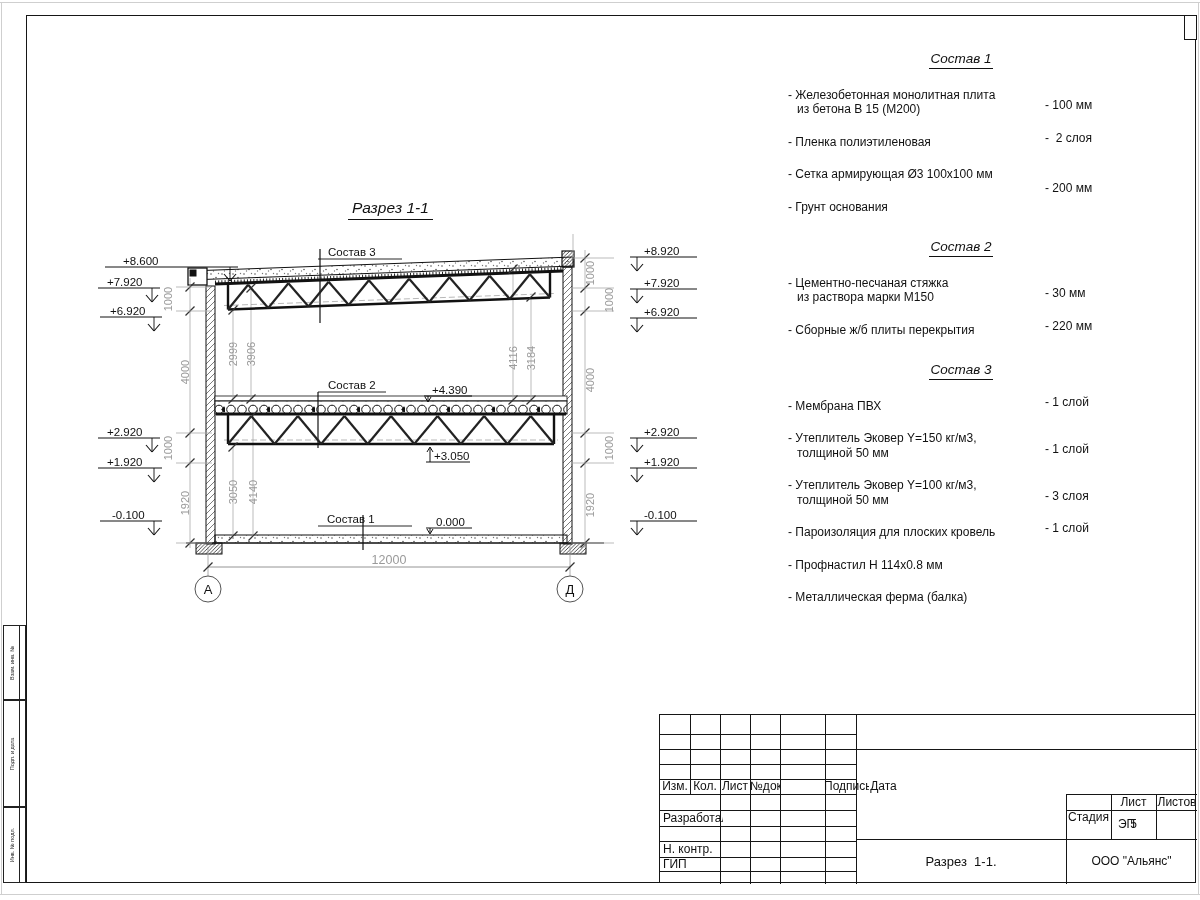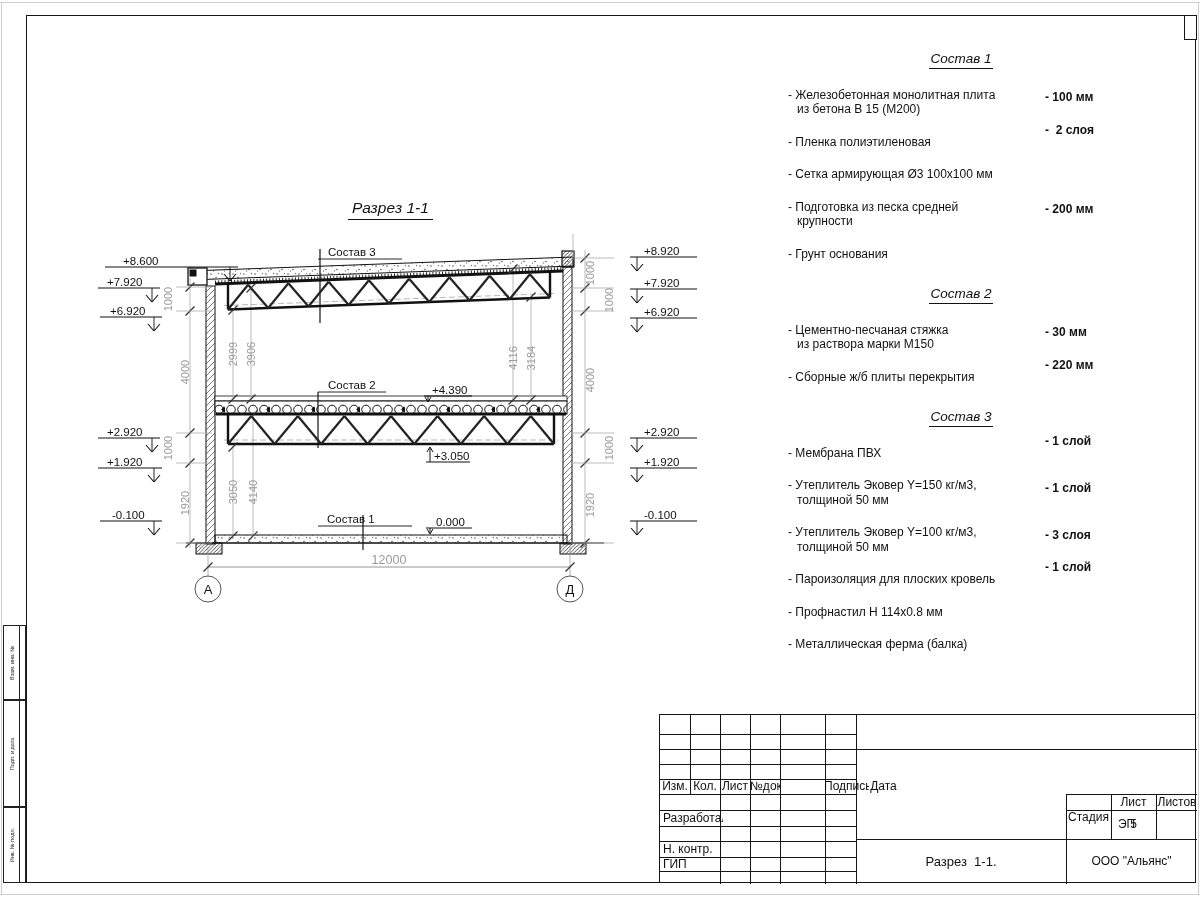--- a/index.html
+++ b/index.html
@@ -21,21 +21,21 @@
   .sec-title{position:absolute;left:348px;top:199px;font-style:italic;font-size:15.5px;}
   .sec-title span{border-bottom:1px solid #111;padding:0 4px 3px 4px;}
 
   
   .comp-panel{position:absolute;left:788px;top:52px;width:346px;font-size:12px;line-height:14.5px;}
   .comp-title{text-align:center;font-style:italic;font-size:13.5px;margin:26px 0 21px 0;}
   .comp-title.first{margin-top:0;}
   .comp-title span{border-bottom:1px solid #111;padding:0 2px 2px 2px;}
   .comp-item{position:relative;margin-bottom:18px;}
   .comp-name{white-space:pre-line;width:250px;padding-left:9px;text-indent:-9px;}
-  .comp-val{position:absolute;left:257px;bottom:12px;white-space:pre;font-weight:bold;}
+  .comp-val{position:absolute;left:257px;bottom:4px;white-space:pre;}
 
   
   .tb{position:absolute;left:659px;top:714px;width:537px;height:169px;
       border:1.6px solid #161616;box-sizing:border-box;background:#fff;}
   .tb .vl,.tb .hl{position:absolute;background:#161616;}
   .tb .vl{width:1px;}
   .tb .hl{height:1px;}
   .tb .cell{position:absolute;font-size:12px;overflow:hidden;}
   .c-center{text-align:center;}
   .tb .big{font-size:12px;}
@@ -337,22 +337,20 @@
     </div>
     <div class="comp-item">
       <div class="comp-name">- Пленка полиэтиленовая</div>
       <div class="comp-val">-  2 слоя</div>
     </div>
     <div class="comp-item">
       <div class="comp-name">- Сетка армирующая Ø3 100х100 мм</div>
       <div class="comp-val"></div>
     </div>
     <div class="comp-item">
-      <div class="comp-name">- Подготовка из песка средней
-крупности</div>
       <div class="comp-val">- 200 мм</div>
     </div>
     <div class="comp-item">
       <div class="comp-name">- Грунт основания</div>
       <div class="comp-val"></div>
     </div>
 
     <div class="comp-title"><span>Состав 2</span></div>
     <div class="comp-item">
       <div class="comp-name">- Цементно-песчаная стяжка

